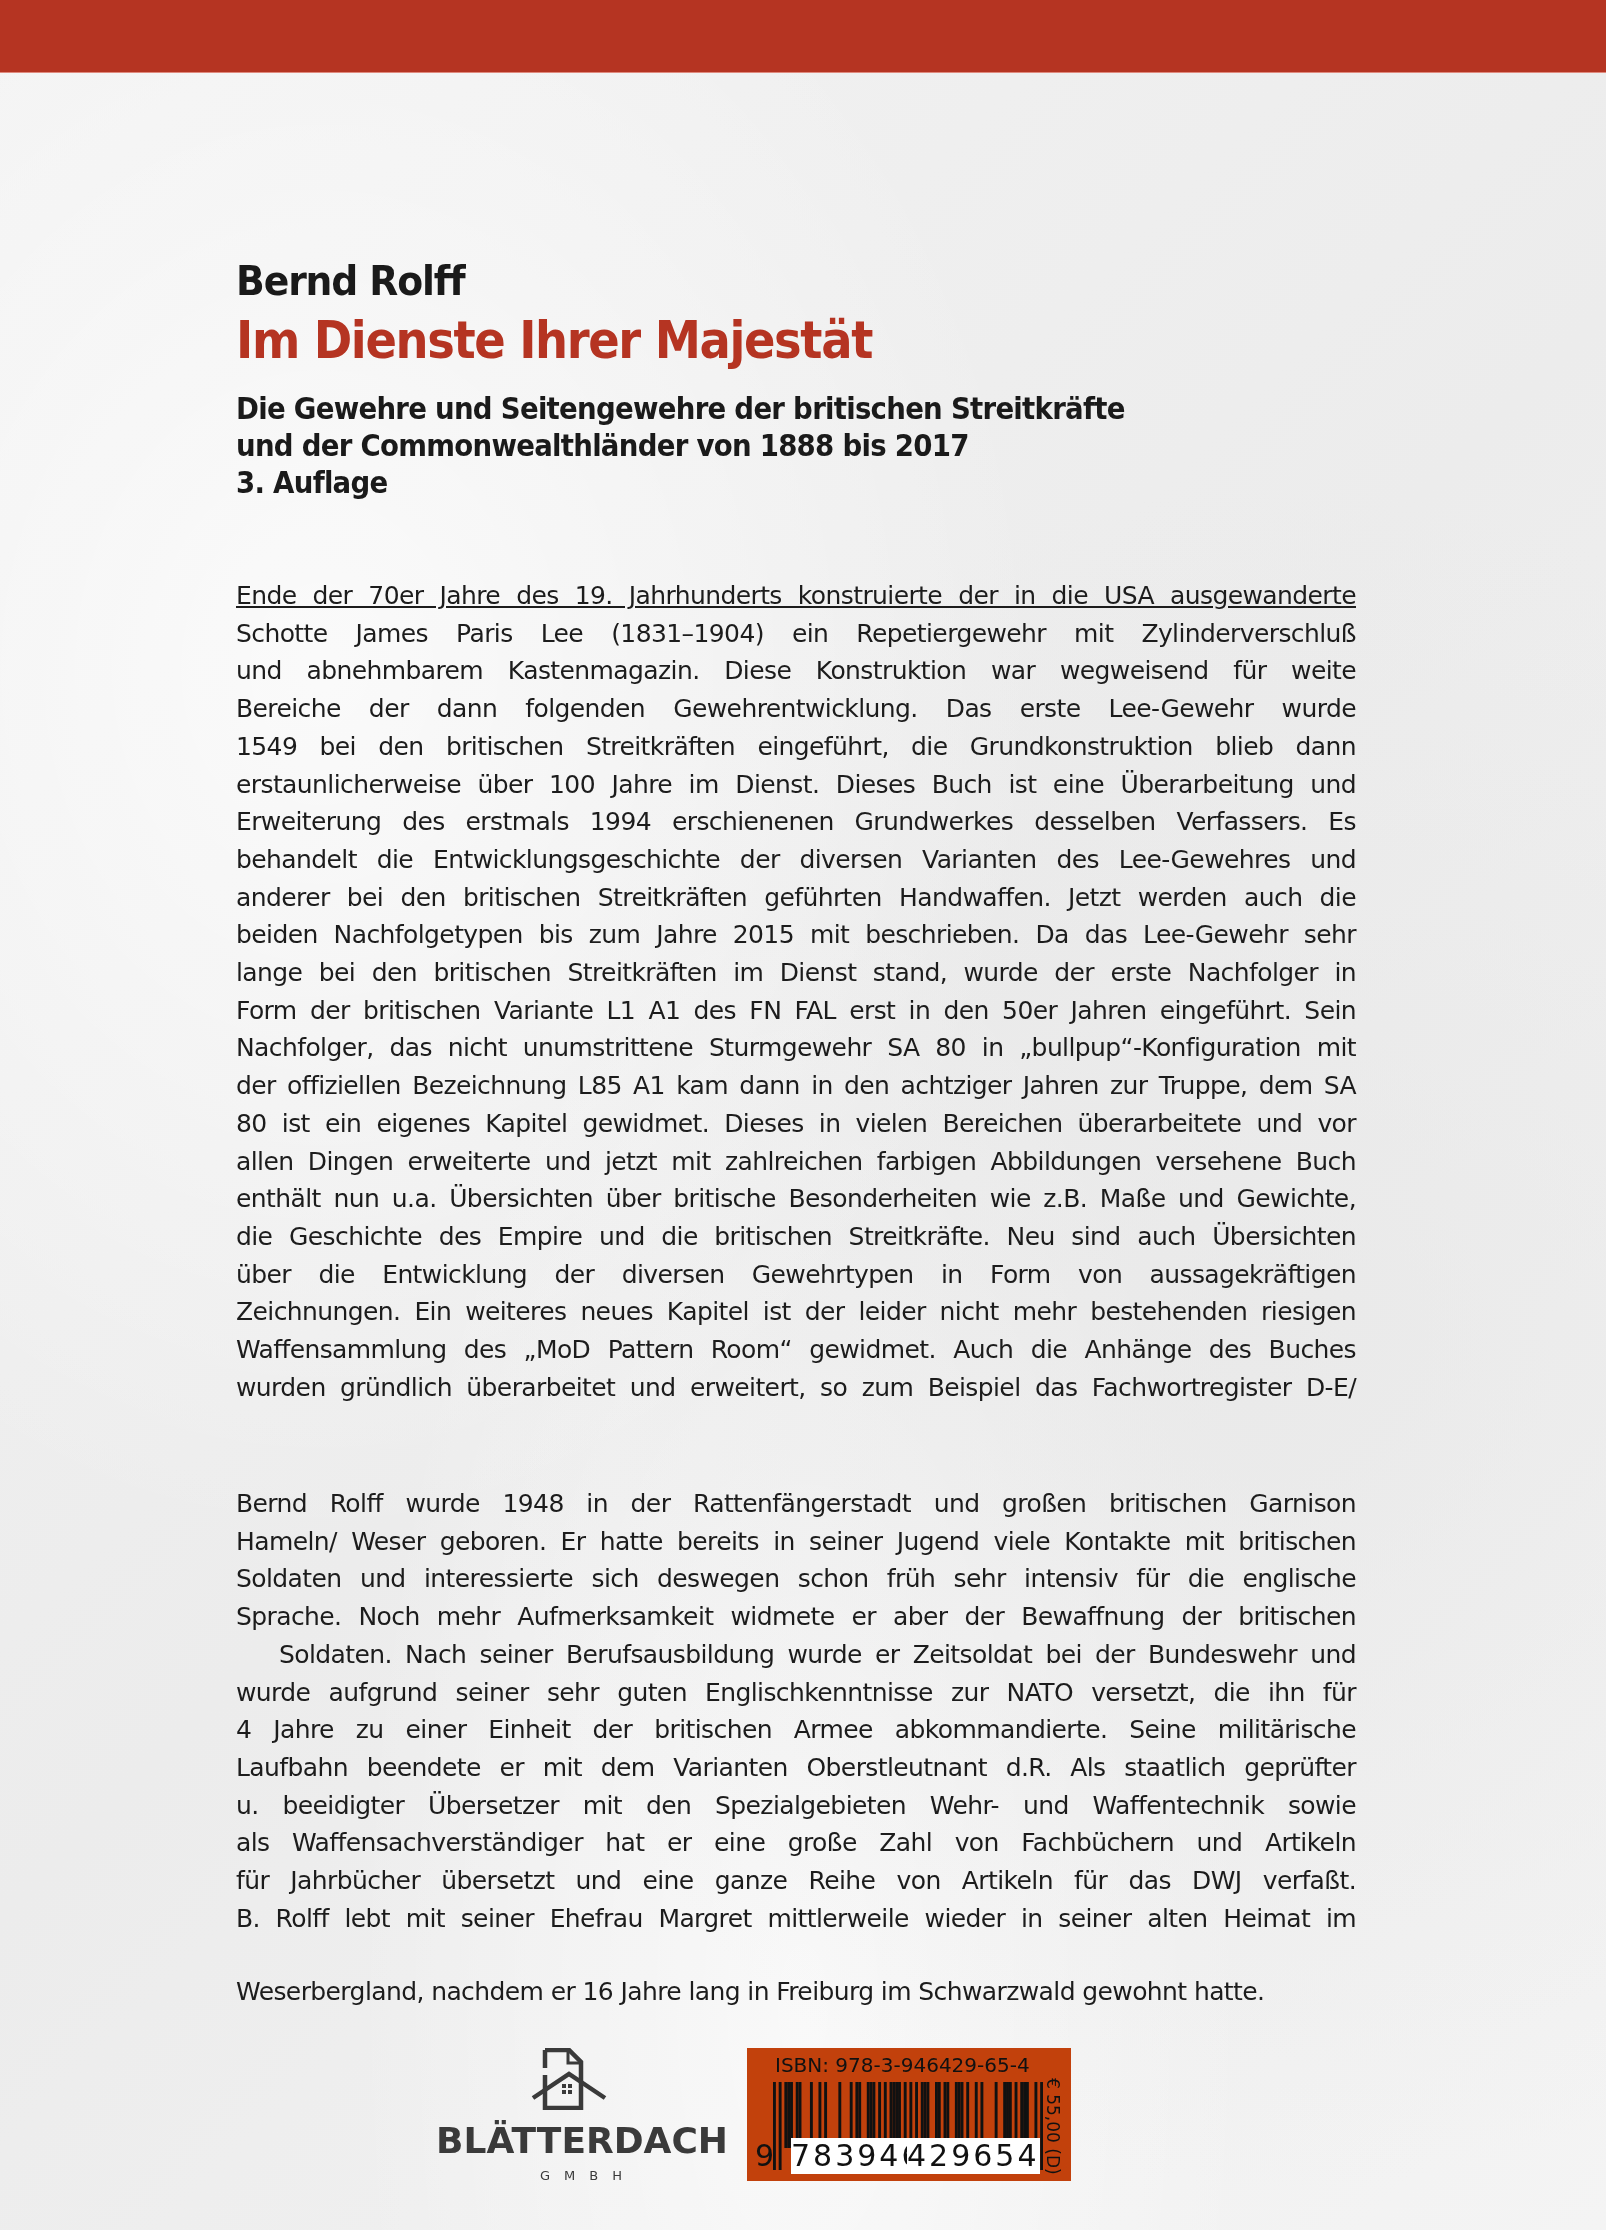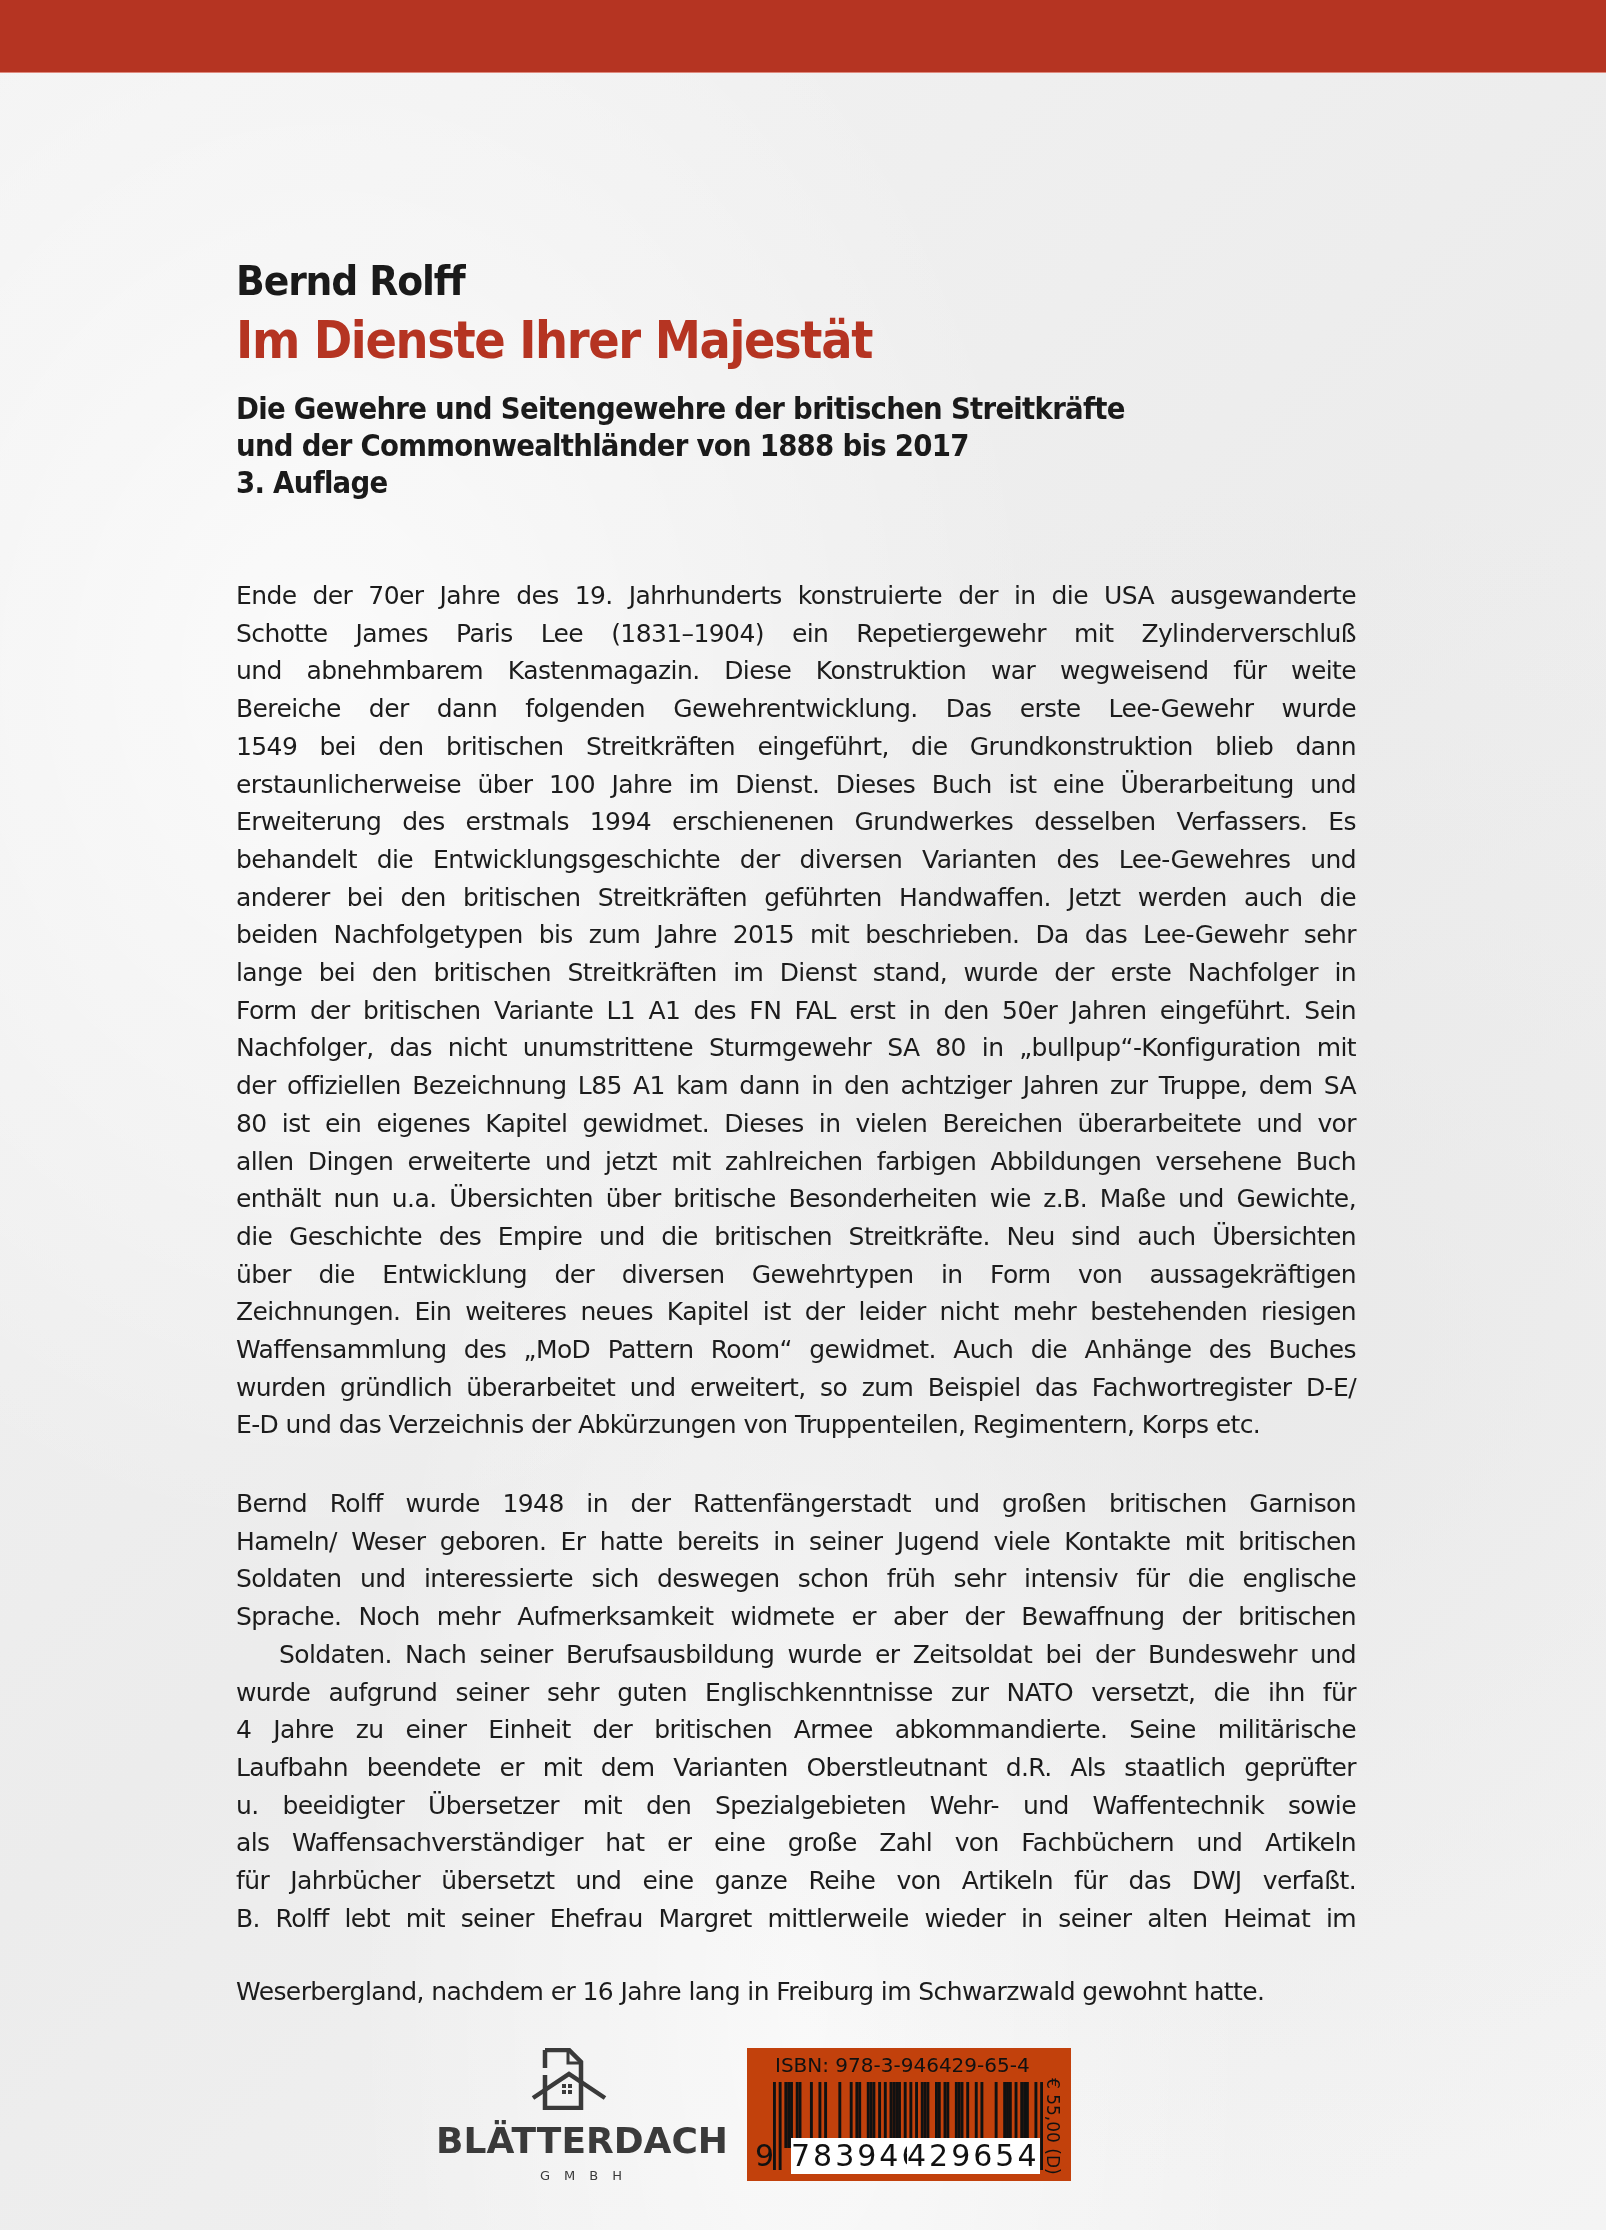--- a/index.html
+++ b/index.html
@@ -89,21 +89,21 @@
   <h2 class="author">Bernd Rolff</h2>
   <h1 class="title">Im Dienste Ihrer Majestät</h1>
   <div class="subtitle">
     <div>Die Gewehre und Seitengewehre der britischen Streitkräfte</div>
     <div>und der Commonwealthländer von 1888 bis 2017</div>
     <div>3. Auflage</div>
   </div>
 </div>
 
 <div class="body-text para1" id="para1">
-    <span class="line" style="text-align: justify;">Ende der 70er Jahre des 19. Jahrhunderts konstruierte der in die USA ausgewanderte</span>
+    <span class="line" style="text-align: justify; text-decoration: underline;">Ende der 70er Jahre des 19. Jahrhunderts konstruierte der in die USA ausgewanderte</span>
     <span class="line" style="text-align: justify;">Schotte James Paris Lee (1831–1904) ein Repetiergewehr mit Zylinderverschluß</span>
     <span class="line" style="text-align: justify;">und abnehmbarem Kastenmagazin. Diese Konstruktion war wegweisend für weite</span>
     <span class="line" style="text-align: justify;">Bereiche der dann folgenden Gewehrentwicklung. Das erste Lee-Gewehr wurde</span>
     <span class="line" style="text-align: justify;">1549 bei den britischen Streitkräften eingeführt, die Grundkonstruktion blieb dann</span>
     <span class="line" style="text-align: justify;">erstaunlicherweise über 100 Jahre im Dienst. Dieses Buch ist eine Überarbeitung und</span>
     <span class="line" style="text-align: justify;">Erweiterung des erstmals 1994 erschienenen Grundwerkes desselben Verfassers. Es</span>
     <span class="line" style="text-align: justify;">behandelt die Entwicklungsgeschichte der diversen Varianten des Lee-Gewehres und</span>
     <span class="line" style="text-align: justify;">anderer bei den britischen Streitkräften geführten Handwaffen. Jetzt werden auch die</span>
     <span class="line" style="text-align: justify;">beiden Nachfolgetypen bis zum Jahre 2015 mit beschrieben. Da das Lee-Gewehr sehr</span>
     <span class="line" style="text-align: justify;">lange bei den britischen Streitkräften im Dienst stand, wurde der erste Nachfolger in</span>
@@ -111,21 +111,20 @@
     <span class="line" style="text-align: justify;">Nachfolger, das nicht unumstrittene Sturmgewehr SA 80 in „bullpup“-Konfiguration mit</span>
     <span class="line" style="text-align: justify;">der offiziellen Bezeichnung L85 A1 kam dann in den achtziger Jahren zur Truppe, dem SA</span>
     <span class="line" style="text-align: justify;">80 ist ein eigenes Kapitel gewidmet. Dieses in vielen Bereichen überarbeitete und vor</span>
     <span class="line" style="text-align: justify;">allen Dingen erweiterte und jetzt mit zahlreichen farbigen Abbildungen versehene Buch</span>
     <span class="line" style="text-align: justify;">enthält nun u.a. Übersichten über britische Besonderheiten wie z.B. Maße und Gewichte,</span>
     <span class="line" style="text-align: justify;">die Geschichte des Empire und die britischen Streitkräfte. Neu sind auch Übersichten</span>
     <span class="line" style="text-align: justify;">über die Entwicklung der diversen Gewehrtypen in Form von aussagekräftigen</span>
     <span class="line" style="text-align: justify;">Zeichnungen. Ein weiteres neues Kapitel ist der leider nicht mehr bestehenden riesigen</span>
     <span class="line" style="text-align: justify;">Waffensammlung des „MoD Pattern Room“ gewidmet. Auch die Anhänge des Buches</span>
     <span class="line" style="text-align: justify;">wurden gründlich überarbeitet und erweitert, so zum Beispiel das Fachwortregister D-E/</span>
-    <span class="line last" style="text-align: left;">E-D und das Verzeichnis der Abkürzungen von Truppenteilen, Regimentern, Korps etc.</span>
   </div>
 <div class="body-text para2" id="para2">
     <span class="line" style="text-align: justify;">Bernd Rolff wurde 1948 in der Rattenfängerstadt und großen britischen Garnison</span>
     <span class="line" style="text-align: justify;">Hameln/ Weser geboren. Er hatte bereits in seiner Jugend viele Kontakte mit britischen</span>
     <span class="line" style="text-align: justify;">Soldaten und interessierte sich deswegen schon früh sehr intensiv für die englische</span>
     <span class="line" style="text-align: justify;">Sprache. Noch mehr Aufmerksamkeit widmete er aber der Bewaffnung der britischen</span>
     <span class="line" style="text-align: justify; margin-left: 43px;">Soldaten. Nach seiner Berufsausbildung wurde er Zeitsoldat bei der Bundeswehr und</span>
     <span class="line" style="text-align: justify;">wurde aufgrund seiner sehr guten Englischkenntnisse zur NATO versetzt, die ihn für</span>
     <span class="line" style="text-align: justify;">4 Jahre zu einer Einheit der britischen Armee abkommandierte. Seine militärische</span>
     <span class="line" style="text-align: justify;">Laufbahn beendete er mit dem Varianten Oberstleutnant d.R. Als staatlich geprüfter</span>

